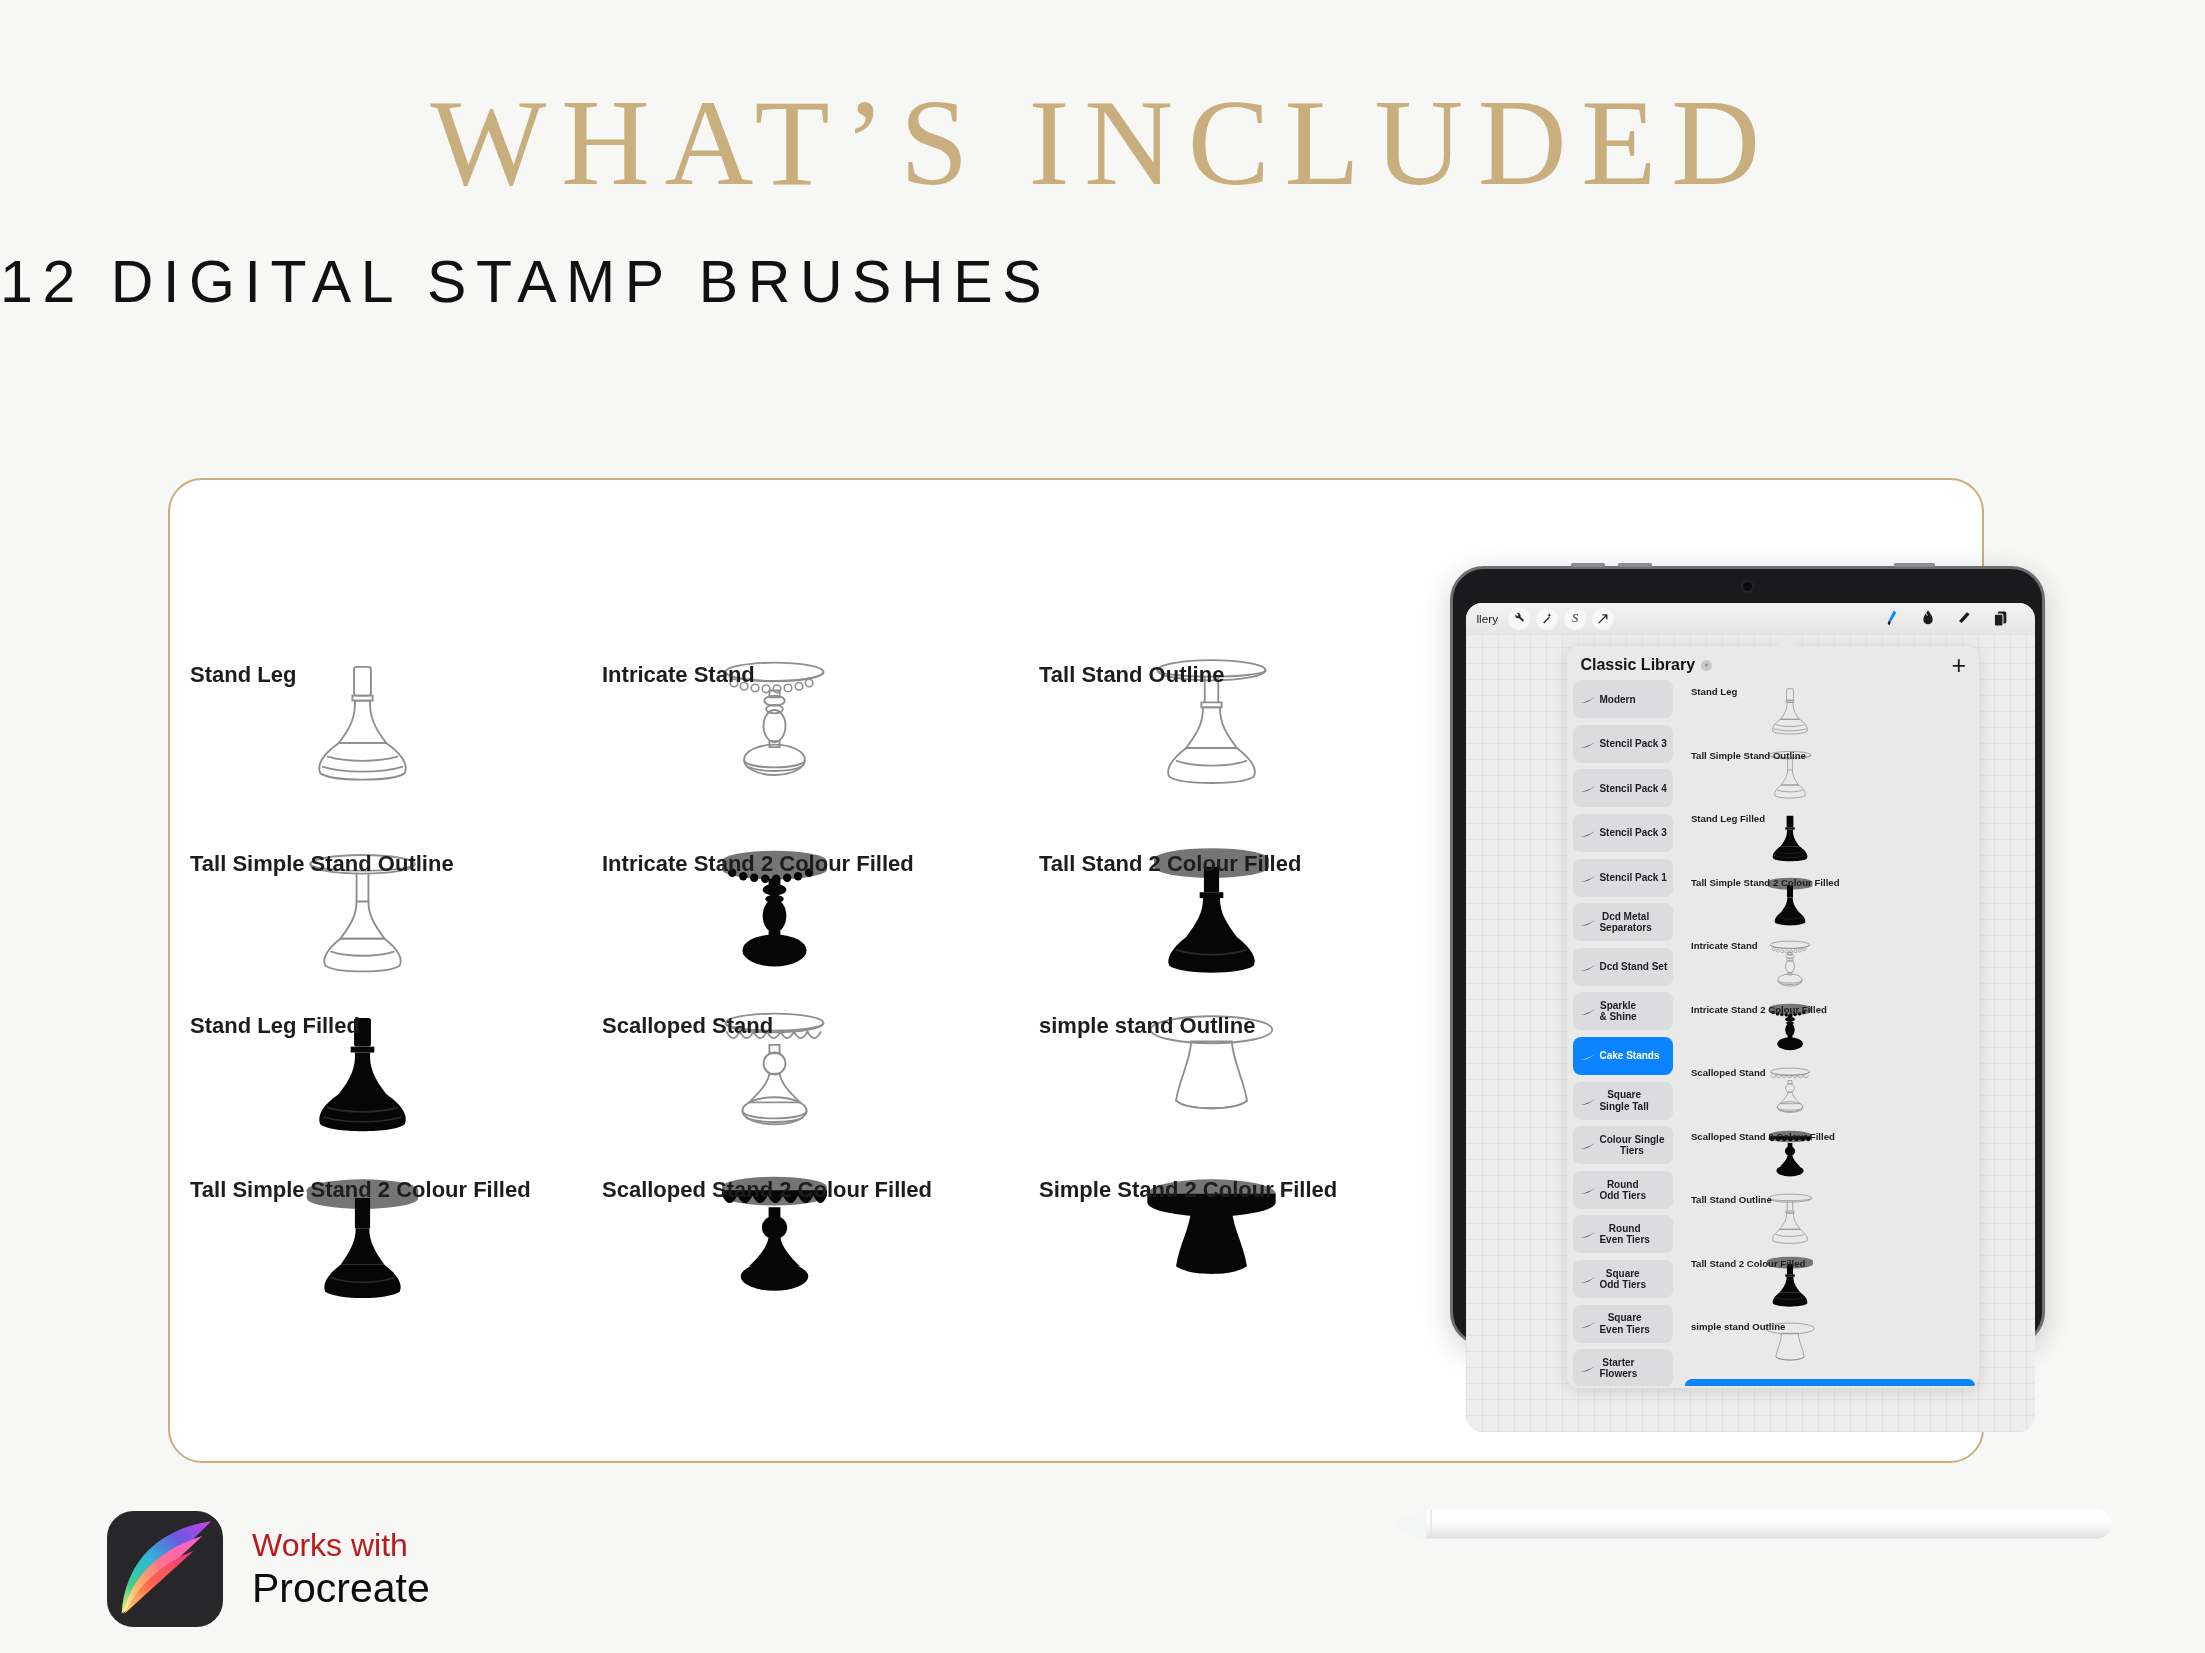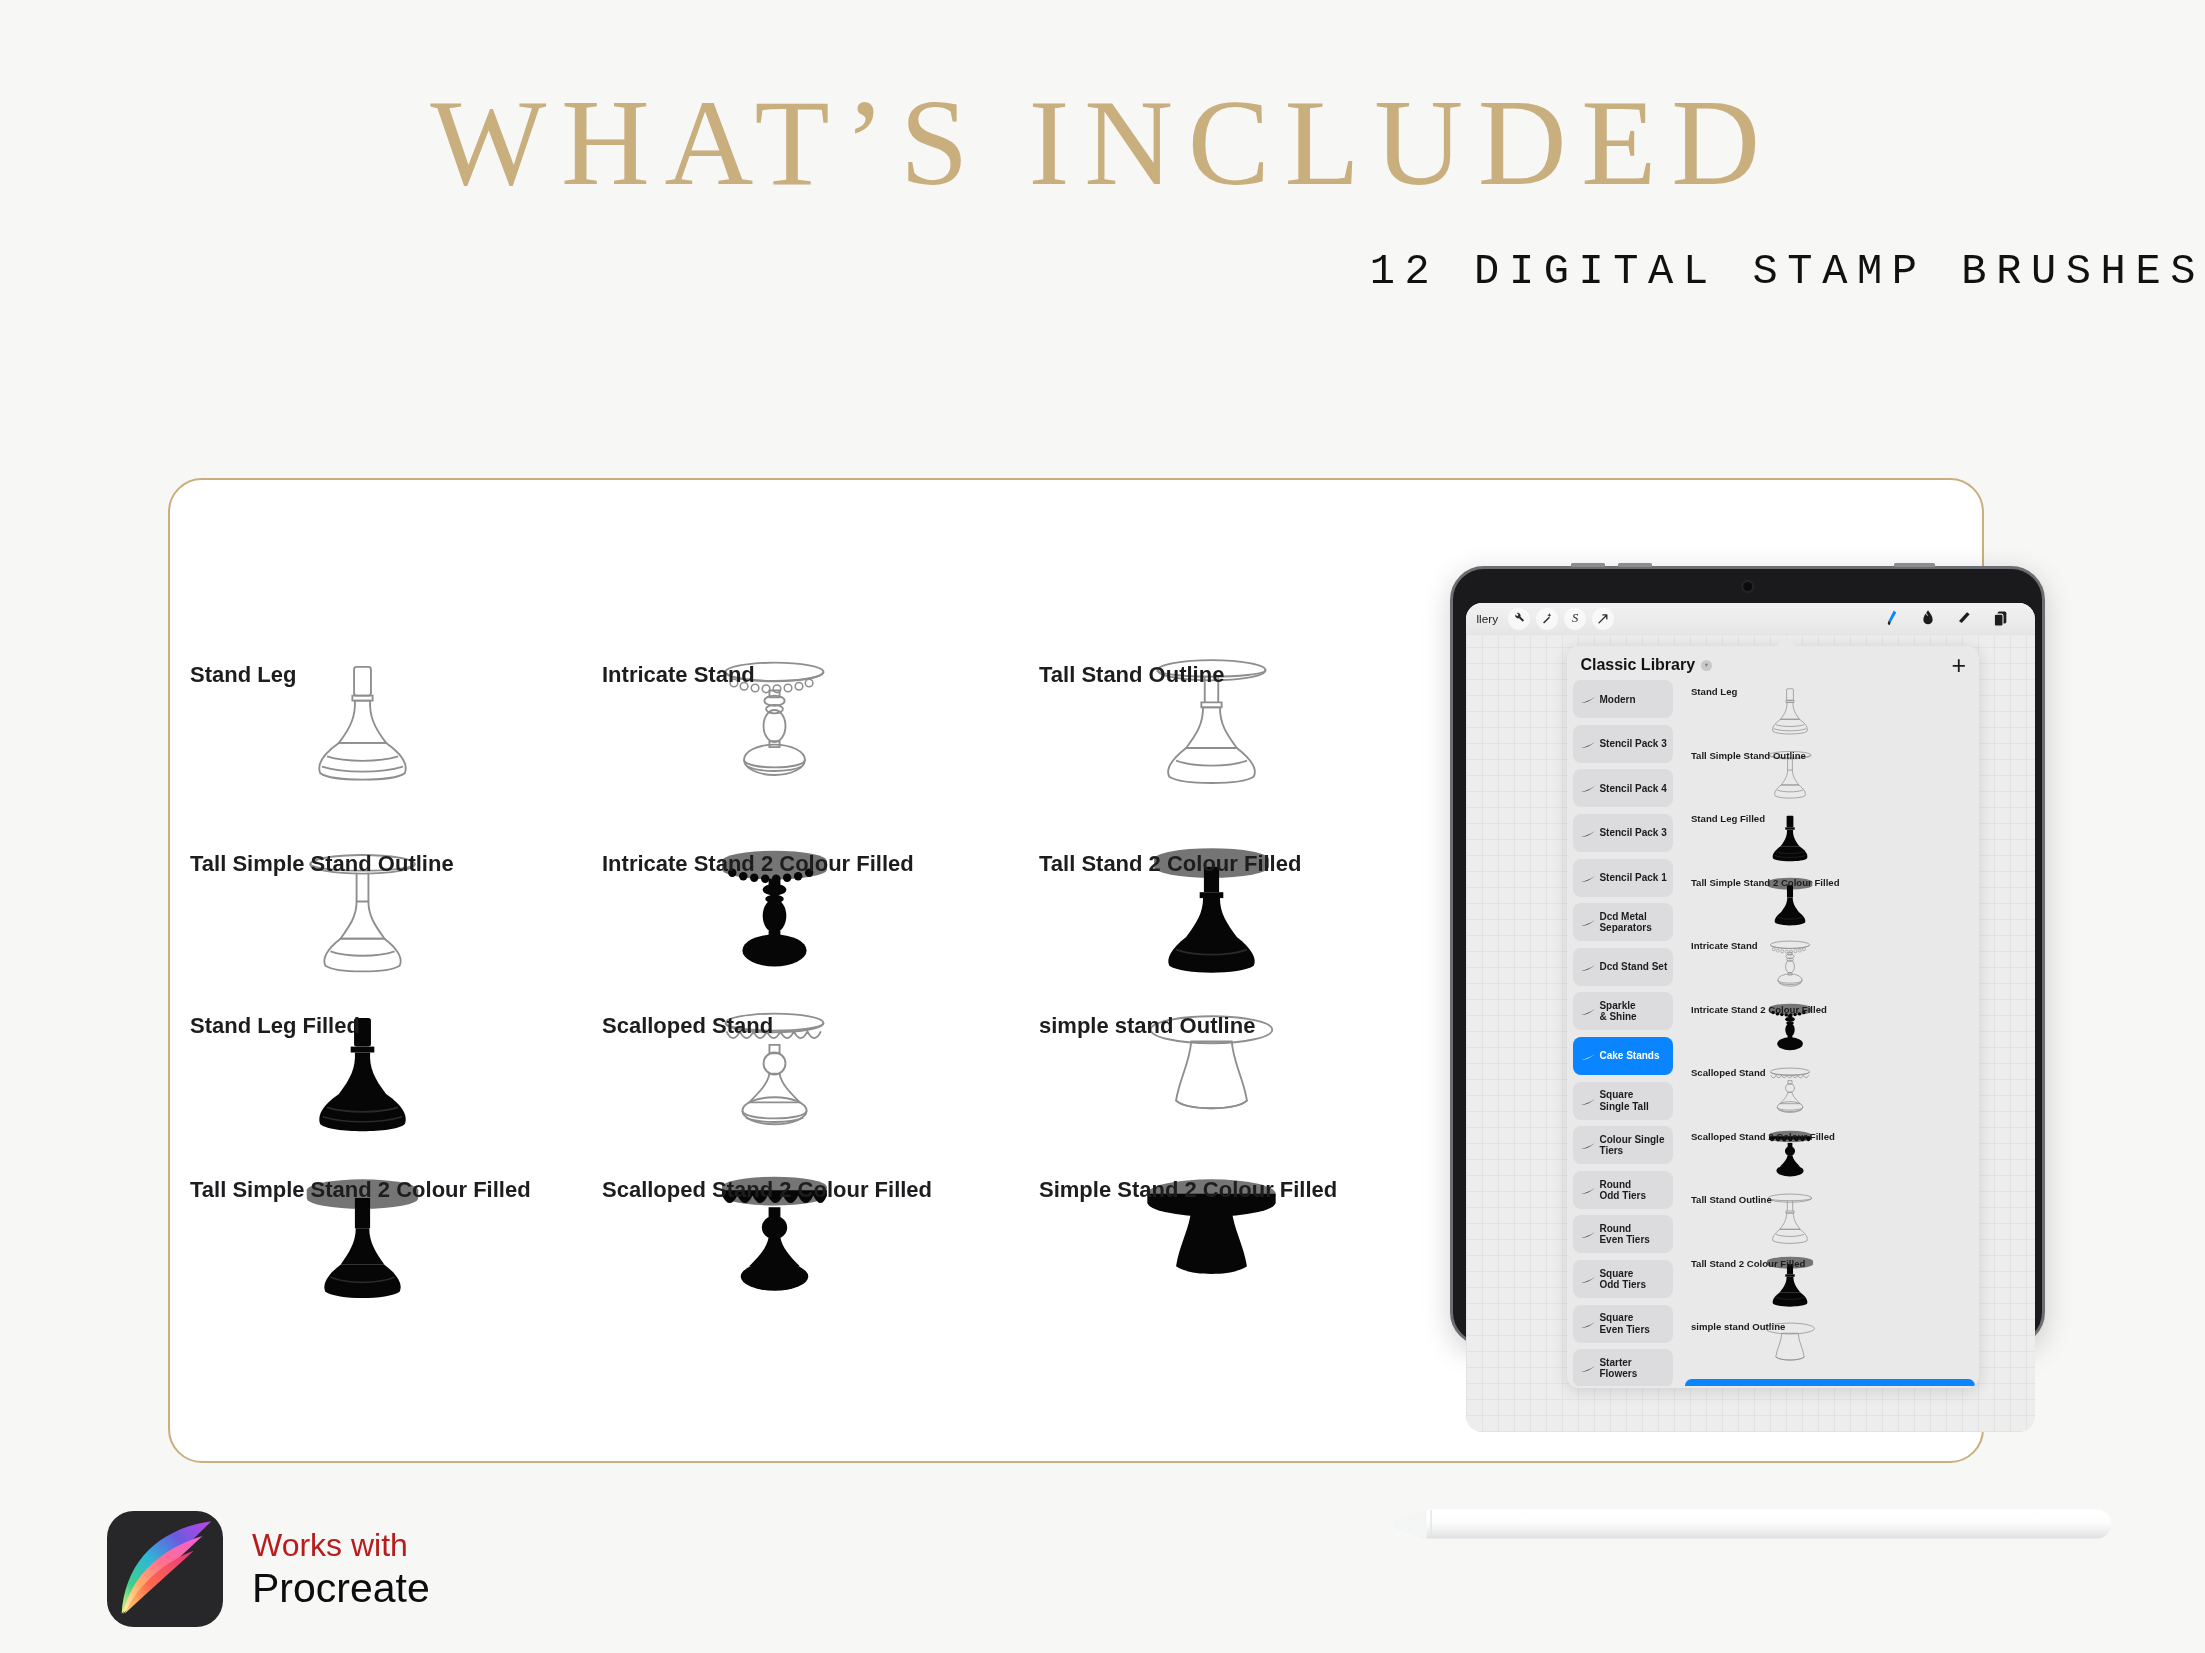--- a/index.html
+++ b/index.html
@@ -18,28 +18,27 @@
     font-family: "Liberation Serif", serif;
     font-size: 123px;
     letter-spacing: 14.7px;
     color: #C9AF7E;
     font-weight: 400;
     line-height: 1;
     padding-top: 81px;
     white-space: nowrap;
   }
   .subtitle {
-    text-align: right;
-    font-size: 42px;
+    text-align: left;
+    font-size: 59px;
     letter-spacing: 9.6px;
     color: #111111;
     font-weight: 400;
     padding-top: 44px;
     white-space: nowrap;
-    font-family: Liberation Mono, monospace;
   }
 
   
   .card {
     position: absolute;
     left: 168px;
     top: 478px;
     width: 1816px;
     height: 985px;
     background: #FFFFFF;
@@ -165,20 +164,21 @@
     padding: 0 5.9px;
     overflow: hidden;
   }
   .set-item {
     display: flex; align-items: center;
     background: #dcdcde;
     border-radius: 8px;
     height: 38px;
     margin-bottom: 6.6px;
     padding: 0 5.9px;
+    text-align: center;
   }
   .set-item.active { background: #0A84FF; }
   .set-item.active .set-name { color: #ffffff; }
   .set-item.active .set-stroke { color: #ffffff; }
   .set-stroke {
     flex: 0 0 17.6px; font-size: 14px; color: #1c1c1e;
     text-align: center; line-height: 1;
   }
   .set-name {
     font-size: 10px; font-weight: bold; color: #1c1c1e;

